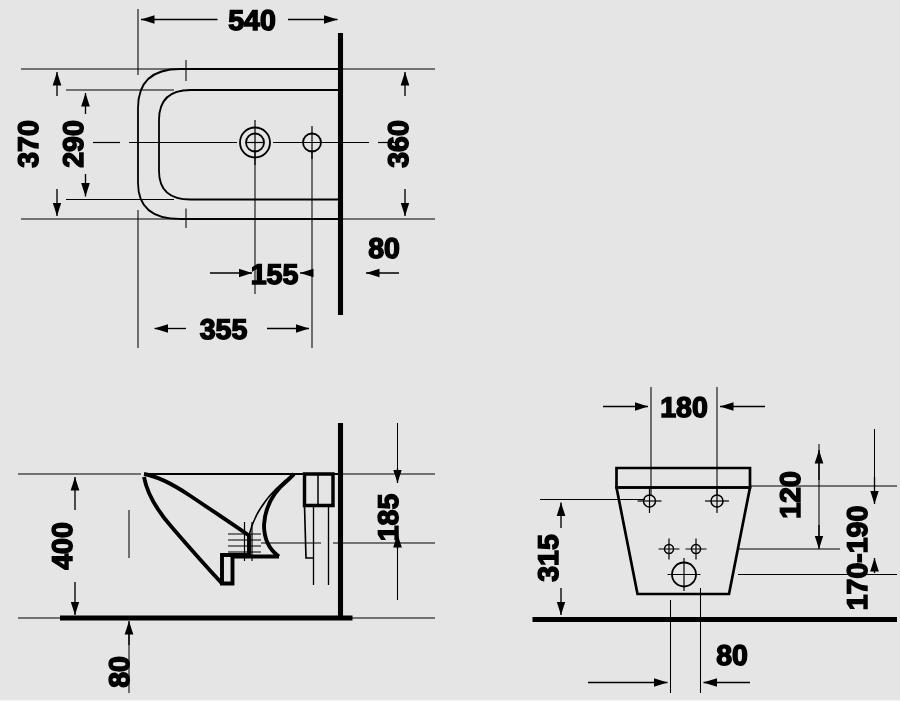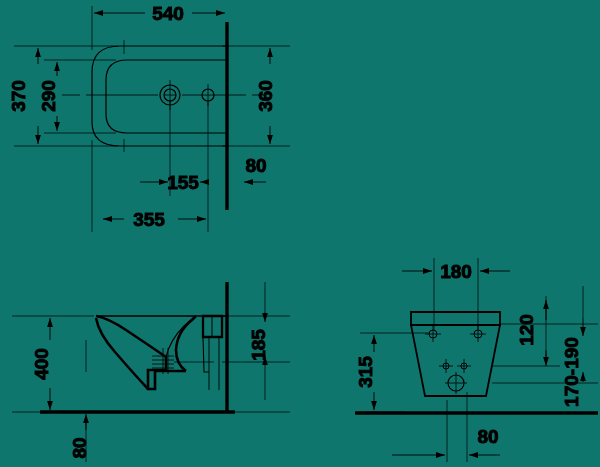--- a/index.html
+++ b/index.html
@@ -1,18 +1,18 @@
 <!DOCTYPE html>
 <html><head>
 <meta charset="utf-8">
 <title>Technical Drawing</title>
 <style>
   html,body{margin:0;padding:0;background:#ffffff;}
   body{font-family:"Liberation Sans",sans-serif;}
-  #stage{position:relative;width:600px;height:467px;background:#0f766e;overflow:hidden;}
+  #stage{position:relative;width:600px;height:467px;background:#e5e5e5;overflow:hidden;}
   svg.drawing{position:absolute;left:0;top:0;width:600px;height:467px;}
   .dimtext{font-family:"Liberation Sans",sans-serif;font-weight:bold;fill:#000;}
 </style>
 </head>
 <body>
 
 <div id="stage">
 
 <svg class="drawing" viewBox="0 0 600 467" xmlns="http://www.w3.org/2000/svg">
 

